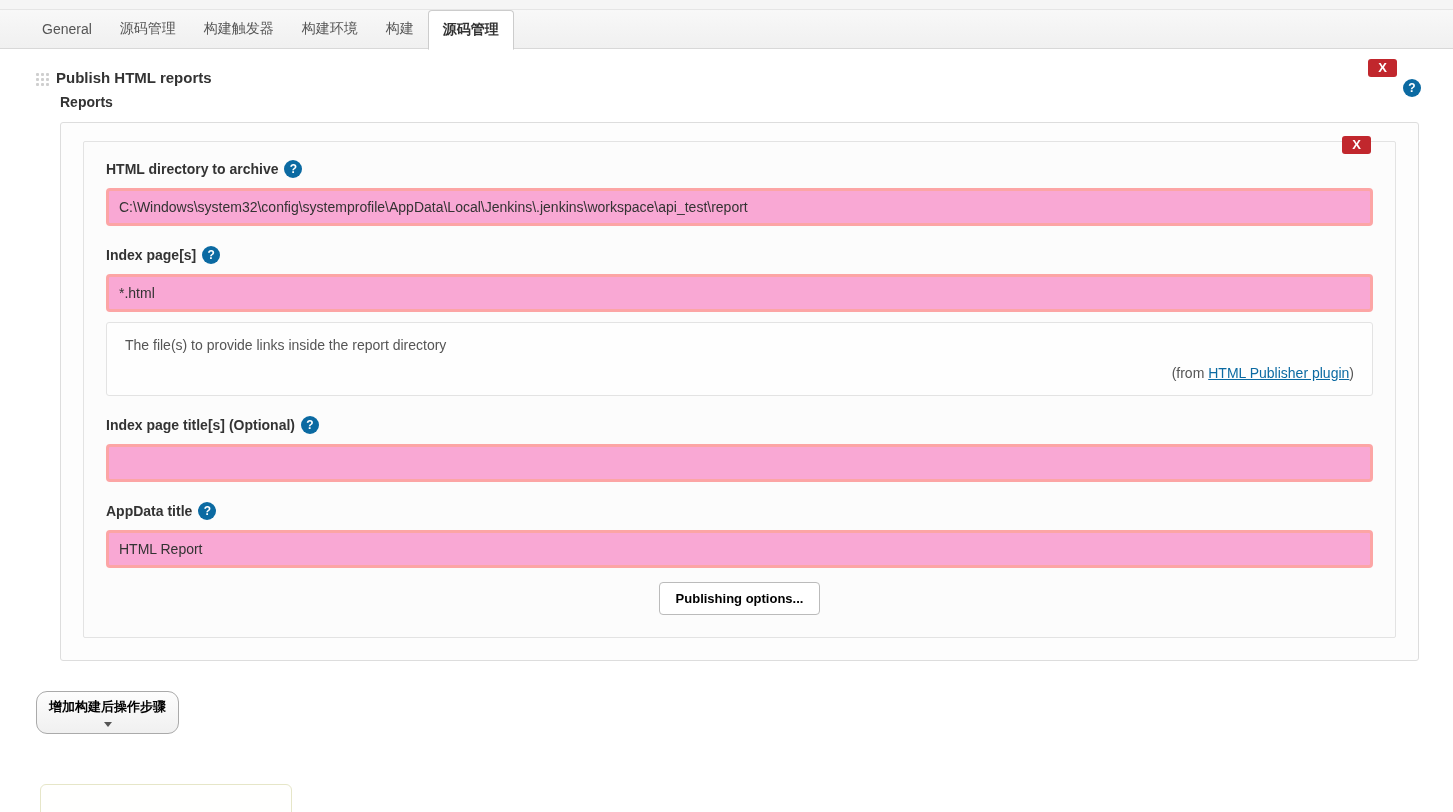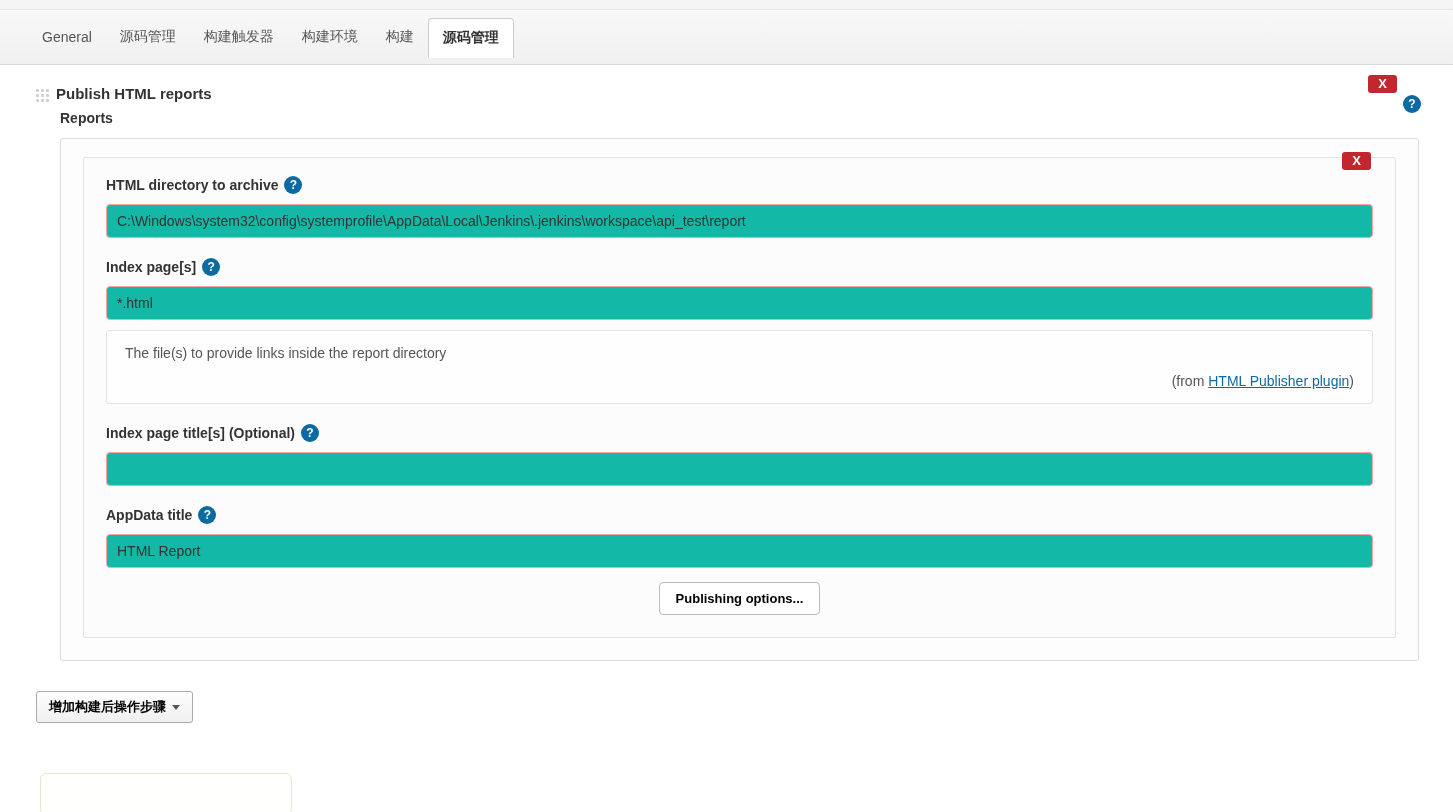--- a/index.html
+++ b/index.html
@@ -9,21 +9,21 @@
       color: #333;
       background: #fff;
       width: 1453px;
     }
     .top-spacer { height: 9px; background: #f5f5f5; }
     .tabs {
       display: flex;
       background: linear-gradient(to bottom, #f8f8f8, #f0f0f0);
       border-bottom: 1px solid #d8d8d8;
       padding-left: 28px;
-      height: 56px;
+      height: 40px;
       align-items: center;
       position: relative;
       border-top: 1px solid #e5e5e5;
     }
     .tab {
       padding: 10px 14px;
       color: #555;
       cursor: pointer;
       font-size: 14px;
       height: 40px;
@@ -111,24 +111,24 @@
     .field-label {
       font-weight: 600;
       font-size: 14px;
       margin-bottom: 10px;
       display: flex;
       align-items: center;
     }
     .text-input {
       width: 100%;
       padding: 8px 10px;
-      border: 1px solid #fca5a5;
+      border: 3px solid #fca5a5;
       border-radius: 4px;
       font-size: 14px;
-      background: #14b8a6;
+      background: #f9a8d4;
       color: #333;
       font-family: inherit;
     }
     .help-box {
       border: 1px solid #e3e3e3;
       border-radius: 3px;
       padding: 14px 18px;
       margin-top: 10px;
       background: #fefefe;
       color: #555;
@@ -152,27 +152,28 @@
       font-size: 13px;
       font-family: inherit;
     }
     .add-btn-wrap { padding: 14px 0 0 40px; }
     .dropdown-btn {
       display: inline-flex;
       align-items: center;
       gap: 6px;
       padding: 6px 12px;
       border: 1px solid #aaa;
-      border-radius: 3px;
+      border-radius: 11px;
       background: linear-gradient(to bottom, #fdfdfd, #f0f0f0);
       cursor: pointer;
       font-weight: 600;
       font-size: 13px;
       margin: 16px 0 0 16px;
       font-family: inherit;
+      flex-direction: column;
     }
     .caret {
       display: inline-block;
       width: 0; height: 0;
       border-left: 4px solid transparent;
       border-right: 4px solid transparent;
       border-top: 5px solid #555;
     }
     .bottom-actions {
       margin: 50px 0 0 20px;

